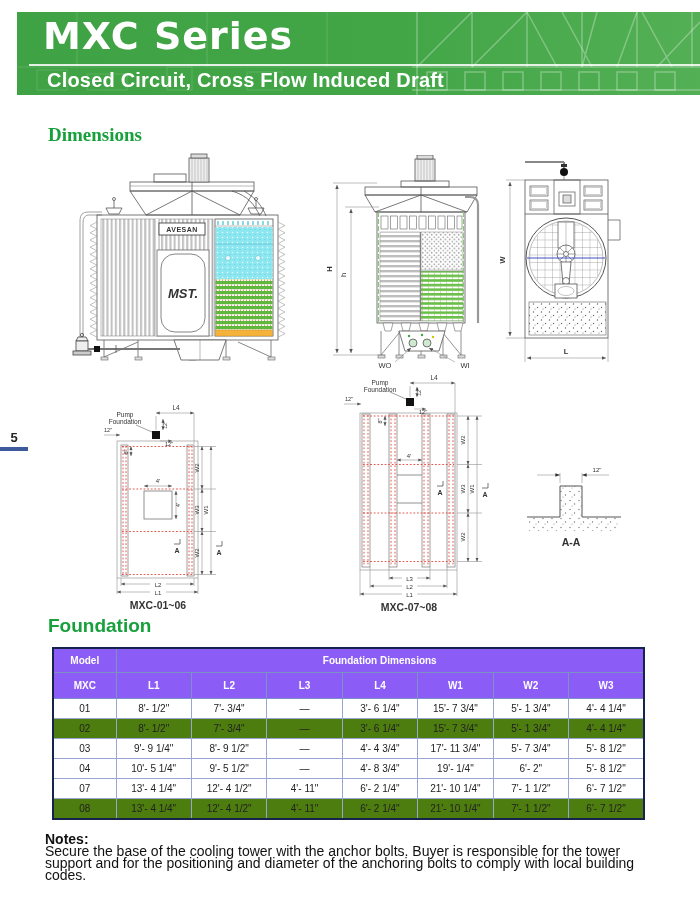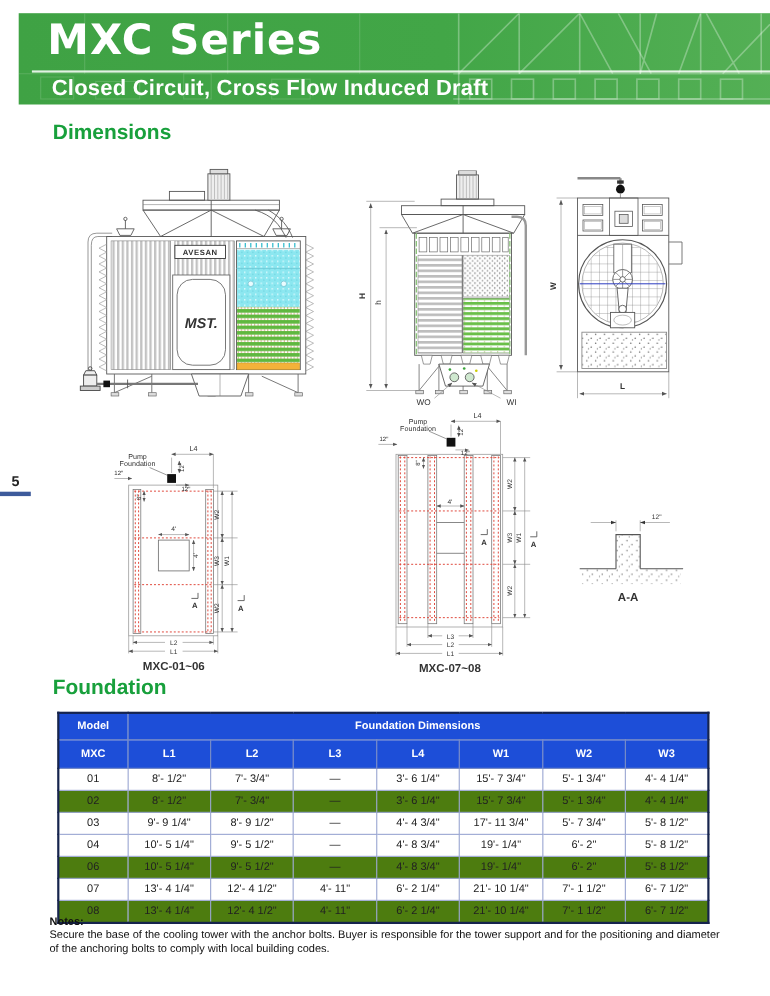--- a/index.html
+++ b/index.html
@@ -8,40 +8,40 @@
   
   .banner{position:absolute;left:17px;top:12px;width:683px;height:83px;
           background:linear-gradient(90deg,#3fa244 0%,#42a647 55%,#55b056 100%);overflow:hidden;padding-left:20px;}
   .banner-art{position:absolute;left:0;top:0;}
   .banner-title{position:absolute;left:26px;top:2px;font-family:"DejaVu Sans",sans-serif;
           font-weight:bold;font-size:38px;color:#fff;letter-spacing:1px;}
   .banner-rule{position:absolute;left:12px;top:52px;right:0;height:2px;background:rgba(255,255,255,.85);}
   .banner-subtitle{position:absolute;left:30px;top:57px;font-size:20px;font-weight:bold;color:#fff;letter-spacing:.2px;}
   
   .sect{position:absolute;font-size:19px;font-weight:bold;color:#18a03c;}
-  #h-dimensions{left:48px;top:110px;}
+  #h-dimensions{left:48px;top:124px;font-family:Liberation Serif, serif;}
   #h-foundation{left:48px;top:615px;}
   
   .pageno{position:absolute;left:0;top:430px;width:28px;}
   .pageno .num{display:block;text-align:center;font-size:13px;font-weight:bold;color:#222;}
   .pageno .bar{margin-top:2px;height:4px;background:#3d5a9b;}
   
   .draw{position:absolute;}
   svg text{font-family:"Liberation Sans",sans-serif;fill:#333;}
   
   #ftable{position:absolute;left:52px;top:647px;width:593px;border-collapse:collapse;
           table-layout:fixed;font-size:10px;border:2px solid #16244d;}
-  #ftable th{background:#1d4ed8;color:#fff;font-weight:bold;border:1px solid #7d8fc5;}
+  #ftable th{background:#8b5cf6;color:#fff;font-weight:bold;border:1px solid #7d8fc5;}
   #ftable .hrow1 th{height:21px;}
   #ftable .hrow2 th{height:23px;margin-top:28px;}
   #ftable td{height:17px;text-align:center;color:#222;border:1px solid #9aa6d2;}
   #ftable tr.alt td{background:#4d7c0f;}
   #ftable col.c-model{width:63px;}
   
-  .notes{position:absolute;left:45px;top:833px;width:615px;font-size:10px;color:#111;line-height:12px;}
+  .notes{position:absolute;left:45px;top:833px;width:615px;font-size:14px;color:#111;line-height:12px;}
   .notes b{display:block;}
 </style>
 </head>
 <body>
 
 <div id="page">
 
   <div class="banner">
     <svg class="banner-art" width="683" height="83" viewBox="0 0 683 83">
       <g stroke="rgba(255,255,255,0.30)" fill="none" stroke-width="1.5">
@@ -635,30 +635,20 @@
         <tr>
           <td>04</td>
           <td>10'- 5 1/4"</td>
           <td>9'- 5 1/2"</td>
           <td>—</td>
           <td>4'- 8 3/4"</td>
           <td>19'- 1/4"</td>
           <td>6'- 2"</td>
           <td>5'- 8 1/2"</td>
         </tr>
-        <tr class="alt">
-          <td>06</td>
-          <td>10'- 5 1/4"</td>
-          <td>9'- 5 1/2"</td>
-          <td>—</td>
-          <td>4'- 8 3/4"</td>
-          <td>19'- 1/4"</td>
-          <td>6'- 2"</td>
-          <td>5'- 8 1/2"</td>
-        </tr>
         <tr>
           <td>07</td>
           <td>13'- 4 1/4"</td>
           <td>12'- 4 1/2"</td>
           <td>4'- 11"</td>
           <td>6'- 2 1/4"</td>
           <td>21'- 10 1/4"</td>
           <td>7'- 1 1/2"</td>
           <td>6'- 7 1/2"</td>
         </tr>

